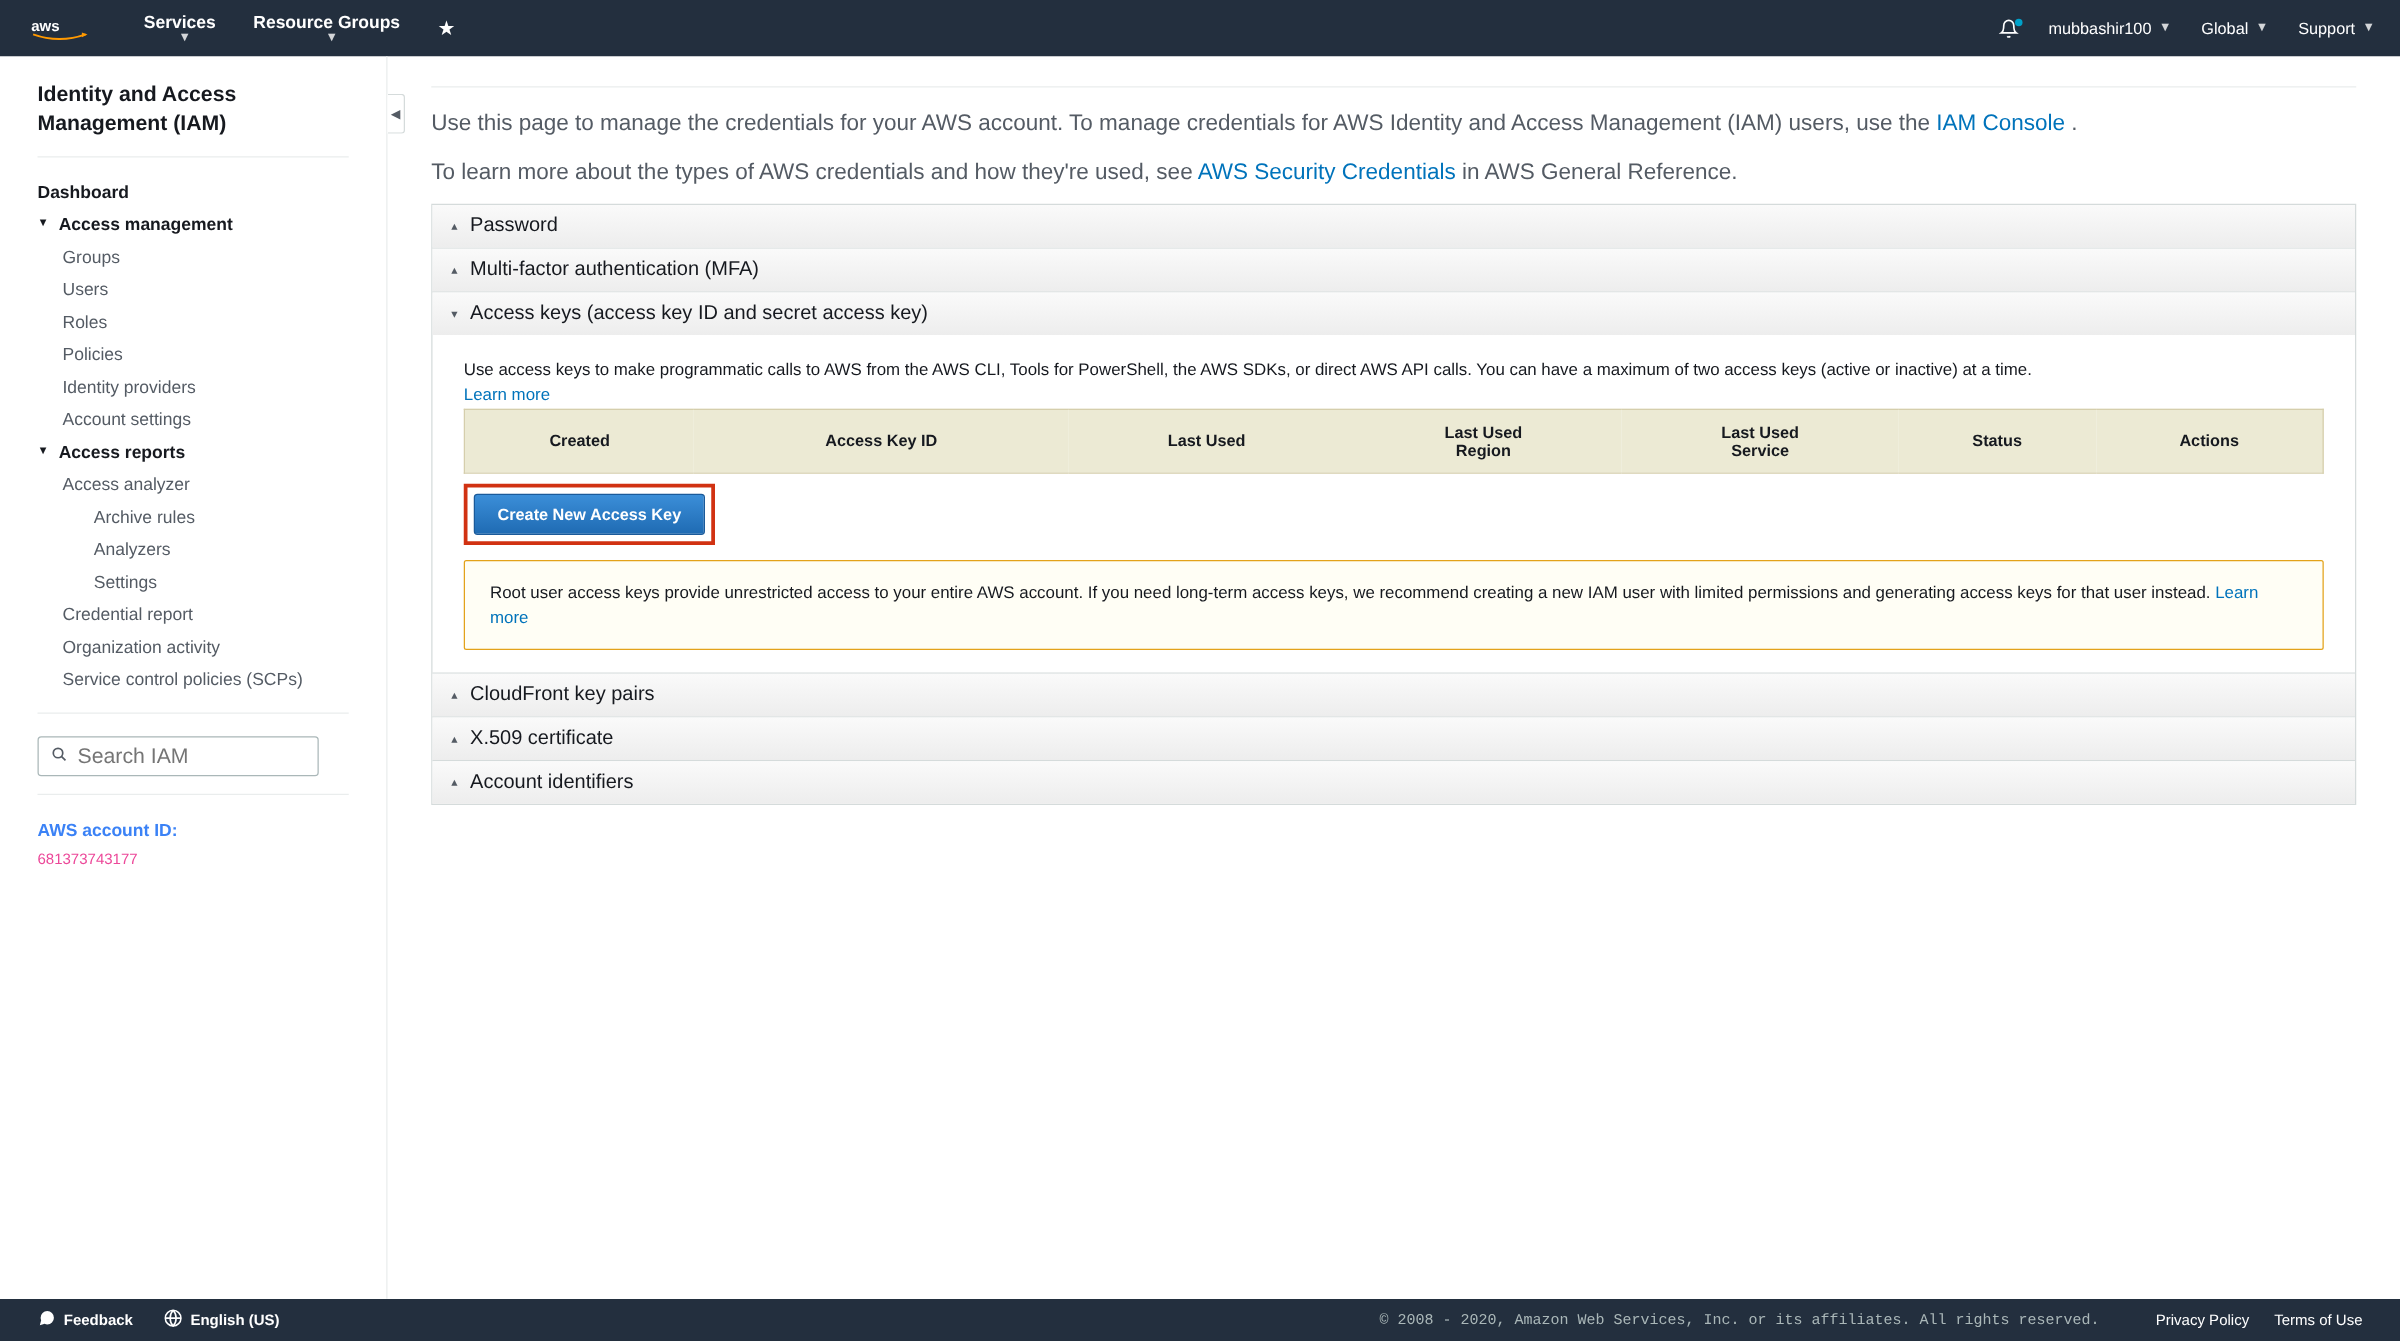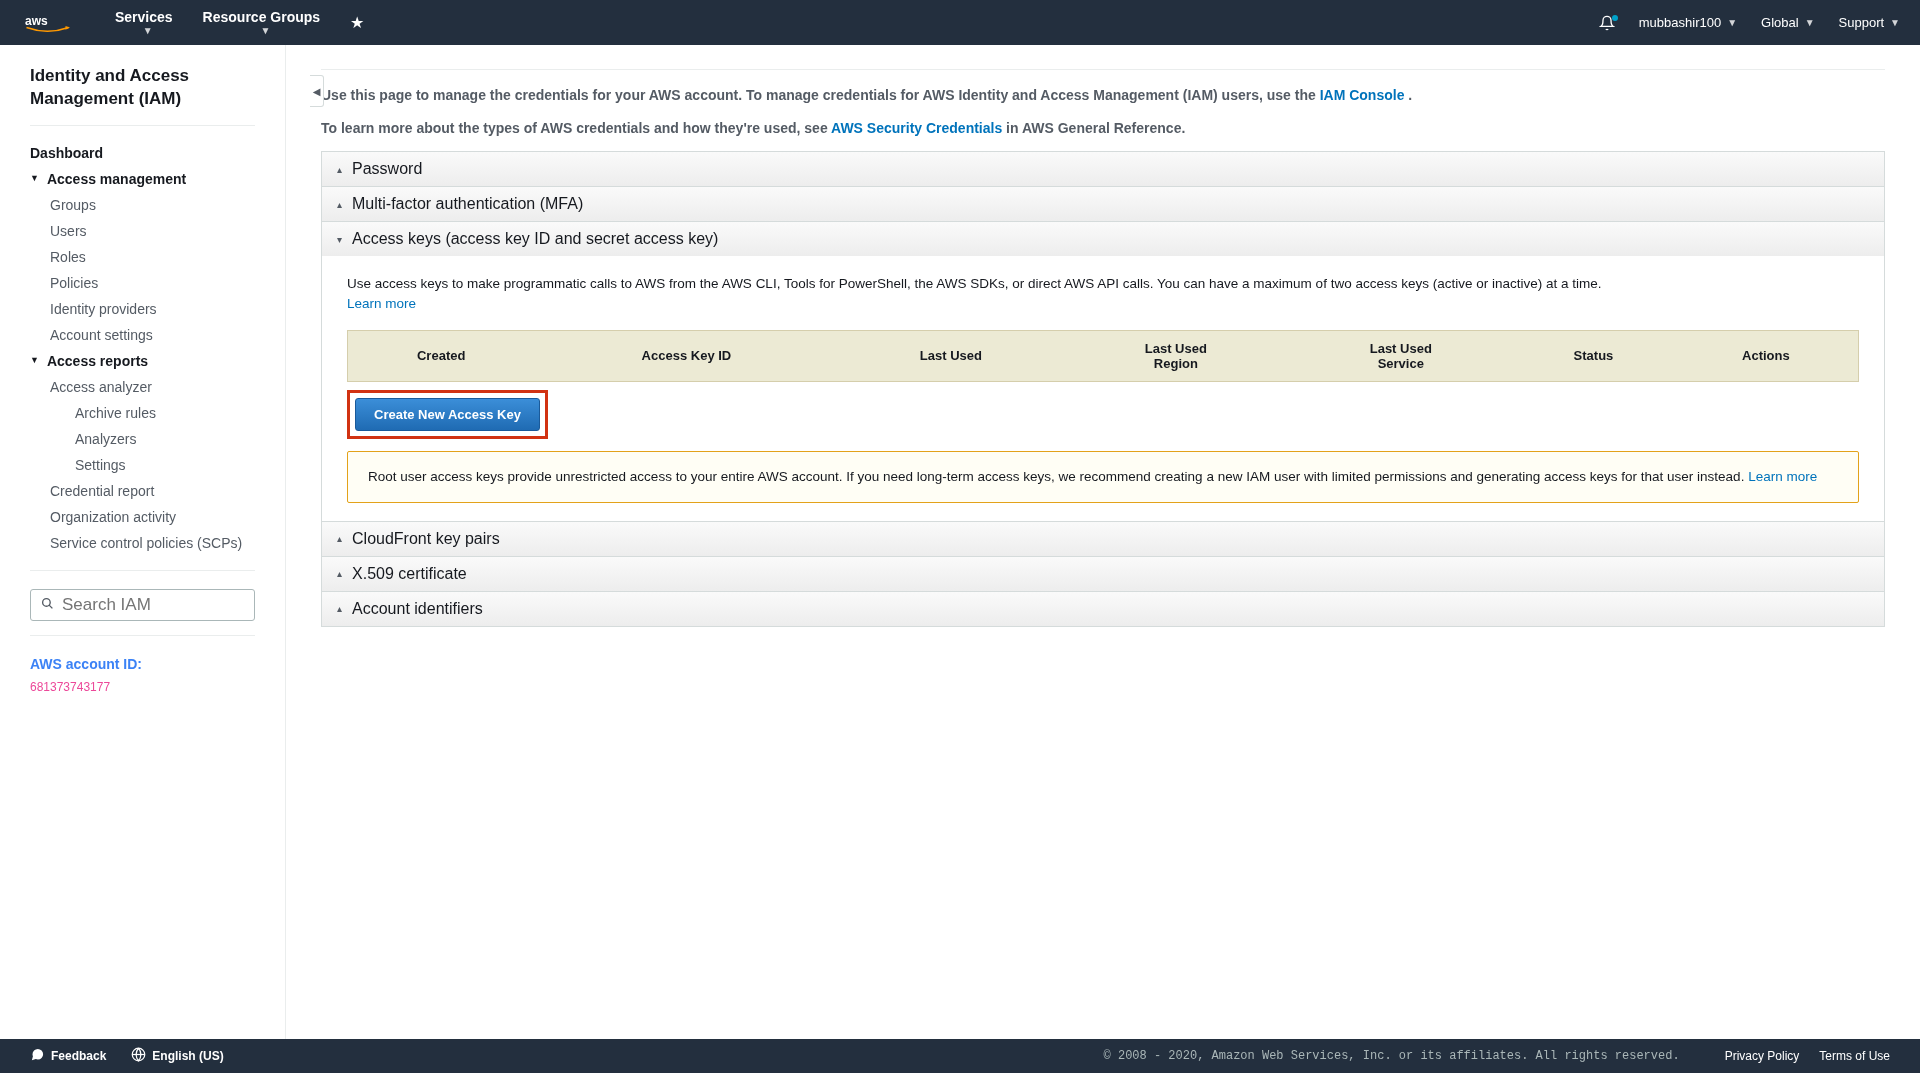--- a/index.html
+++ b/index.html
@@ -13,52 +13,52 @@
 .nav-item .caret { margin-left: 8px; font-size: 10px; opacity: 0.8; }
 .pin-icon { font-size: 16px; cursor: pointer; }
 .spacer { flex: 1; }
 .right-nav { display: flex; align-items: center; gap: 24px; font-size: 13px; }
 .right-nav .item { display: flex; align-items: center; cursor: pointer; }
 .right-nav .caret { margin-left: 6px; font-size: 10px; opacity: 0.8; }
 .bell { position: relative; font-size: 16px; }
 .bell::after { content: ""; position: absolute; top: 0px; right: -3px; width: 6px; height: 6px; background: #00a1c9; border-radius: 50%; }
 
 .layout { display: flex; height: 994px; }
-.sidebar { width: 286px; border-right: 1px solid #eaeded; padding: 20px 30px 20px 30px; overflow-y: auto; position: relative; }
+.sidebar { width: 310px; border-right: 1px solid #eaeded; padding: 20px 30px 20px 30px; overflow-y: auto; position: relative; }
 .sidebar h2 { font-size: 17px; font-weight: 700; line-height: 1.35; color: #16191f; margin-bottom: 14px; }
 .sidebar hr { border: none; border-top: 1px solid #eaeded; margin: 14px 0; }
 .side-link { display: block; padding: 5px 0; font-size: 14px; color: #545b64; cursor: pointer; }
 .side-link.bold { font-weight: 700; color: #16191f; }
 .side-group { display: flex; align-items: center; font-weight: 700; color: #16191f; font-size: 14px; padding: 5px 0; cursor: pointer; }
 .side-group .tri { font-size: 9px; margin-right: 8px; transform: translateY(-1px); }
 .indent { margin-left: 20px; }
 .indent2 { margin-left: 45px; }
 .search-wrap { margin-top: 18px; }
 .search-box { display: flex; align-items: center; border: 1px solid #aab7b8; border-radius: 3px; padding: 5px 10px; width: 225px; }
 .search-box input { border: none; outline: none; font-size: 17px; flex: 1; color: #545b64; background: transparent; }
 .search-box .mag { margin-right: 8px; color: #545b64; font-size: 13px; }
 .acct-label { font-weight: 700; color: #3b82f6; font-size: 14px; margin-top: 20px; }
 .acct-val { color: #ec4899; font-size: 12px; margin-top: 8px; }
 
 .collapse-handle { position: absolute; top: 75px; left: 310px; width: 14px; height: 32px; background: #fff; border: 1px solid #d5dbdb; border-left: none; border-radius: 0 3px 3px 0; display: flex; align-items: center; justify-content: center; font-size: 10px; color: #545b64; cursor: pointer; z-index: 5; }
 
 .main { flex: 1; padding: 24px 35px; overflow-y: auto; }
 .main h1 { font-size: 28px; font-weight: 400; color: #16191f; margin-bottom: 10px; }
 .title-sep { border: none; border-top: 1px solid #eaeded; margin-bottom: 15px; }
-.intro { font-size: 14px; color: #545b64; margin-bottom: 12px; line-height: 1.5; font-weight: bold; }
+.intro { font-size: 18px; color: #545b64; margin-bottom: 12px; line-height: 1.5; }
 
 .accordion { border: 1px solid #d5dbdb; margin-top: 12px; }
 .acc-row { border-bottom: 1px solid #d5dbdb; }
 .acc-row:last-child { border-bottom: none; }
 .acc-head { background: linear-gradient(#fafafa,#ededed); padding: 8px 15px; display: flex; align-items: center; cursor: pointer; font-size: 16px; color: #16191f; }
 .acc-head .tri { font-size: 10px; margin-right: 10px; color: #545b64; }
 .acc-body { padding: 18px 25px; }
 .acc-desc { font-size: 13.5px; color: #16191f; line-height: 1.5; }
 
-.key-table { width: 100%; margin-top: 15px; border-collapse: collapse; }
+.key-table { width: 100%; border-collapse: collapse; }
 .key-table th { background: #ecead4; font-weight: 700; font-size: 13px; color: #16191f; padding: 10px 8px; text-align: center; border-top: 1px solid #d5ceac; border-bottom: 1px solid #d5ceac; }
 .key-table th:first-child { border-left: 1px solid #d5ceac; }
 .key-table th:last-child { border-right: 1px solid #d5ceac; }
 
 .create-btn-wrap { margin-top: 8px; display: inline-block; border: 3px solid #d13212; padding: 5px; }
 .create-btn { background: linear-gradient(#3b8ed8,#1f6bb3); border: 1px solid #1a5a9a; border-radius: 3px; color: #fff; font-weight: 700; font-size: 13px; padding: 8px 18px; cursor: pointer; }
 
 .warning-box { border: 1px solid #e3a21a; background: #fffef5; padding: 15px 20px; margin-top: 12px; font-size: 13.5px; color: #16191f; line-height: 1.5; border-radius: 2px; }
 
 .footer { height: 34px; background: #232f3e; display: flex; align-items: center; color: #fff; padding: 0 30px; font-size: 12px; position: fixed; bottom: 0; width: 1920px; }

